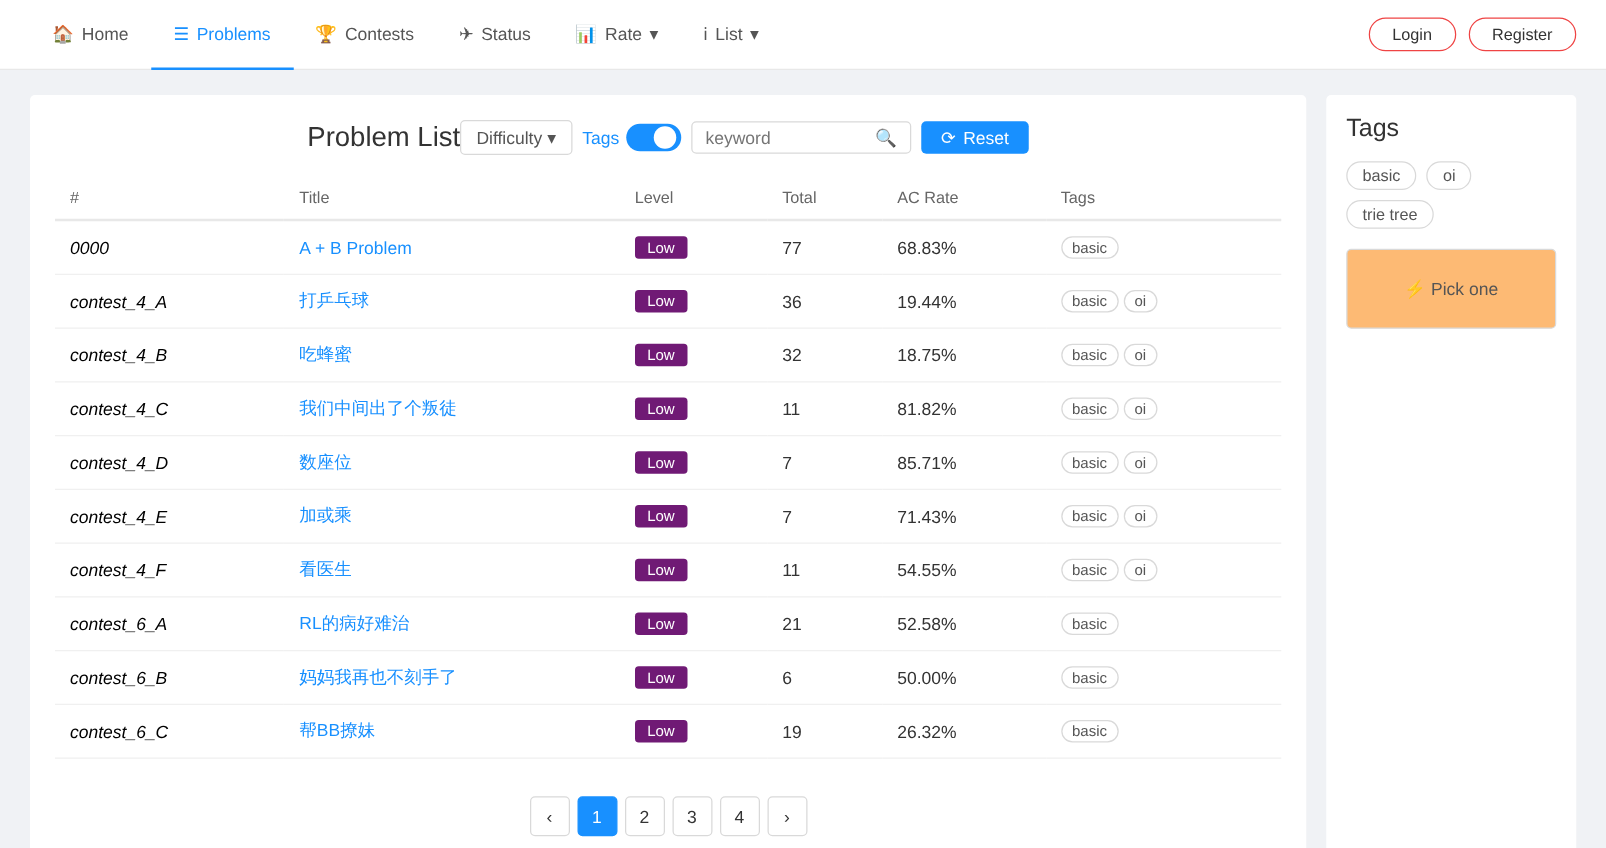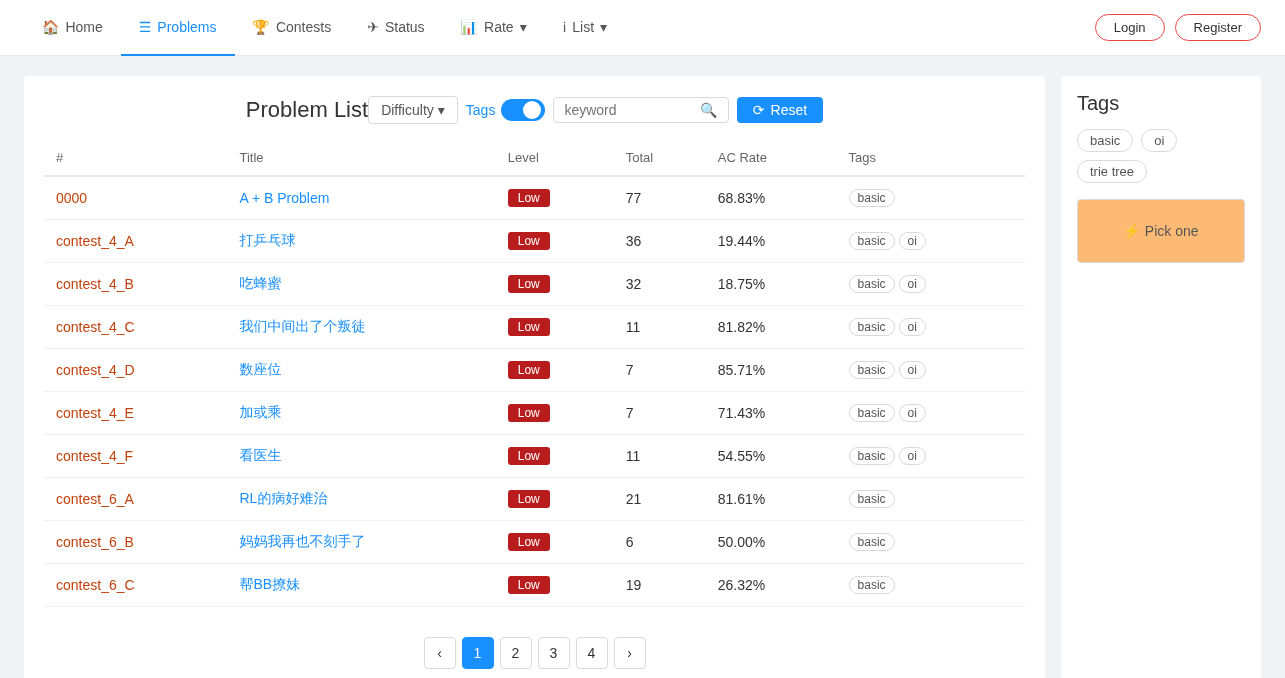--- a/index.html
+++ b/index.html
@@ -37,23 +37,23 @@
 
     
     table { width: 100%; border-collapse: collapse; }
     thead tr { border-bottom: 2px solid #e8e8e8; }
     th { padding: 10px 12px; text-align: left; font-weight: 500; color: #666; font-size: 13px; }
     tbody tr { border-bottom: 1px solid #f0f0f0; }
     td { padding: 12px 12px; font-size: 14px; color: #333; }
     td.title-cell { color: #1890ff; cursor: pointer; }
     td.num-cell { color: #333; }
     td.ac-cell { color: #333; }
-    td.id-cell { color: #c2410c; }
+    td.id-cell { color: #000000; font-style: italic; }
     .level-badge { display: inline-block; padding: 2px 10px; border-radius: 3px; font-size: 12px; color: #fff; font-weight: 500; }
-    .level-low { background: #b91c1c; }
+    .level-low { background: #701a75; }
     .tag-badge { display: inline-block; padding: 1px 8px; border-radius: 10px; border: 1px solid #d9d9d9; font-size: 12px; color: #555; margin-right: 4px; }
 
     
     .pagination { display: flex; justify-content: center; align-items: center; gap: 6px; margin-top: 20px; padding-top: 10px; }
     .page-btn { width: 32px; height: 32px; display: flex; align-items: center; justify-content: center; border: 1px solid #d9d9d9; border-radius: 4px; background: #fff; cursor: pointer; font-size: 14px; color: #333; }
     .page-btn.active { background: #1890ff; color: #fff; border-color: #1890ff; }
 
     
     .sidebar-title { font-size: 20px; font-weight: 500; margin-bottom: 14px; color: #333; }
     .tag-cloud { display: flex; flex-wrap: wrap; gap: 8px; margin-bottom: 16px; }
@@ -192,21 +192,21 @@
       <td><span class="level-badge level-low">Low</span></td>
       <td class="num-cell">11</td>
       <td class="ac-cell">54.55%</td>
       <td><span class="tag-badge">basic</span><span class="tag-badge">oi</span></td>
     </tr>
           <tr>
       <td class="id-cell">contest_6_A</td>
       <td class="title-cell">RL的病好难治</td>
       <td><span class="level-badge level-low">Low</span></td>
       <td class="num-cell">21</td>
-      <td class="ac-cell">81.61%</td>
+      <td class="ac-cell">52.58%</td>
       <td><span class="tag-badge">basic</span></td>
     </tr>
           <tr>
       <td class="id-cell">contest_6_B</td>
       <td class="title-cell">妈妈我再也不刻手了</td>
       <td><span class="level-badge level-low">Low</span></td>
       <td class="num-cell">6</td>
       <td class="ac-cell">50.00%</td>
       <td><span class="tag-badge">basic</span></td>
     </tr>

